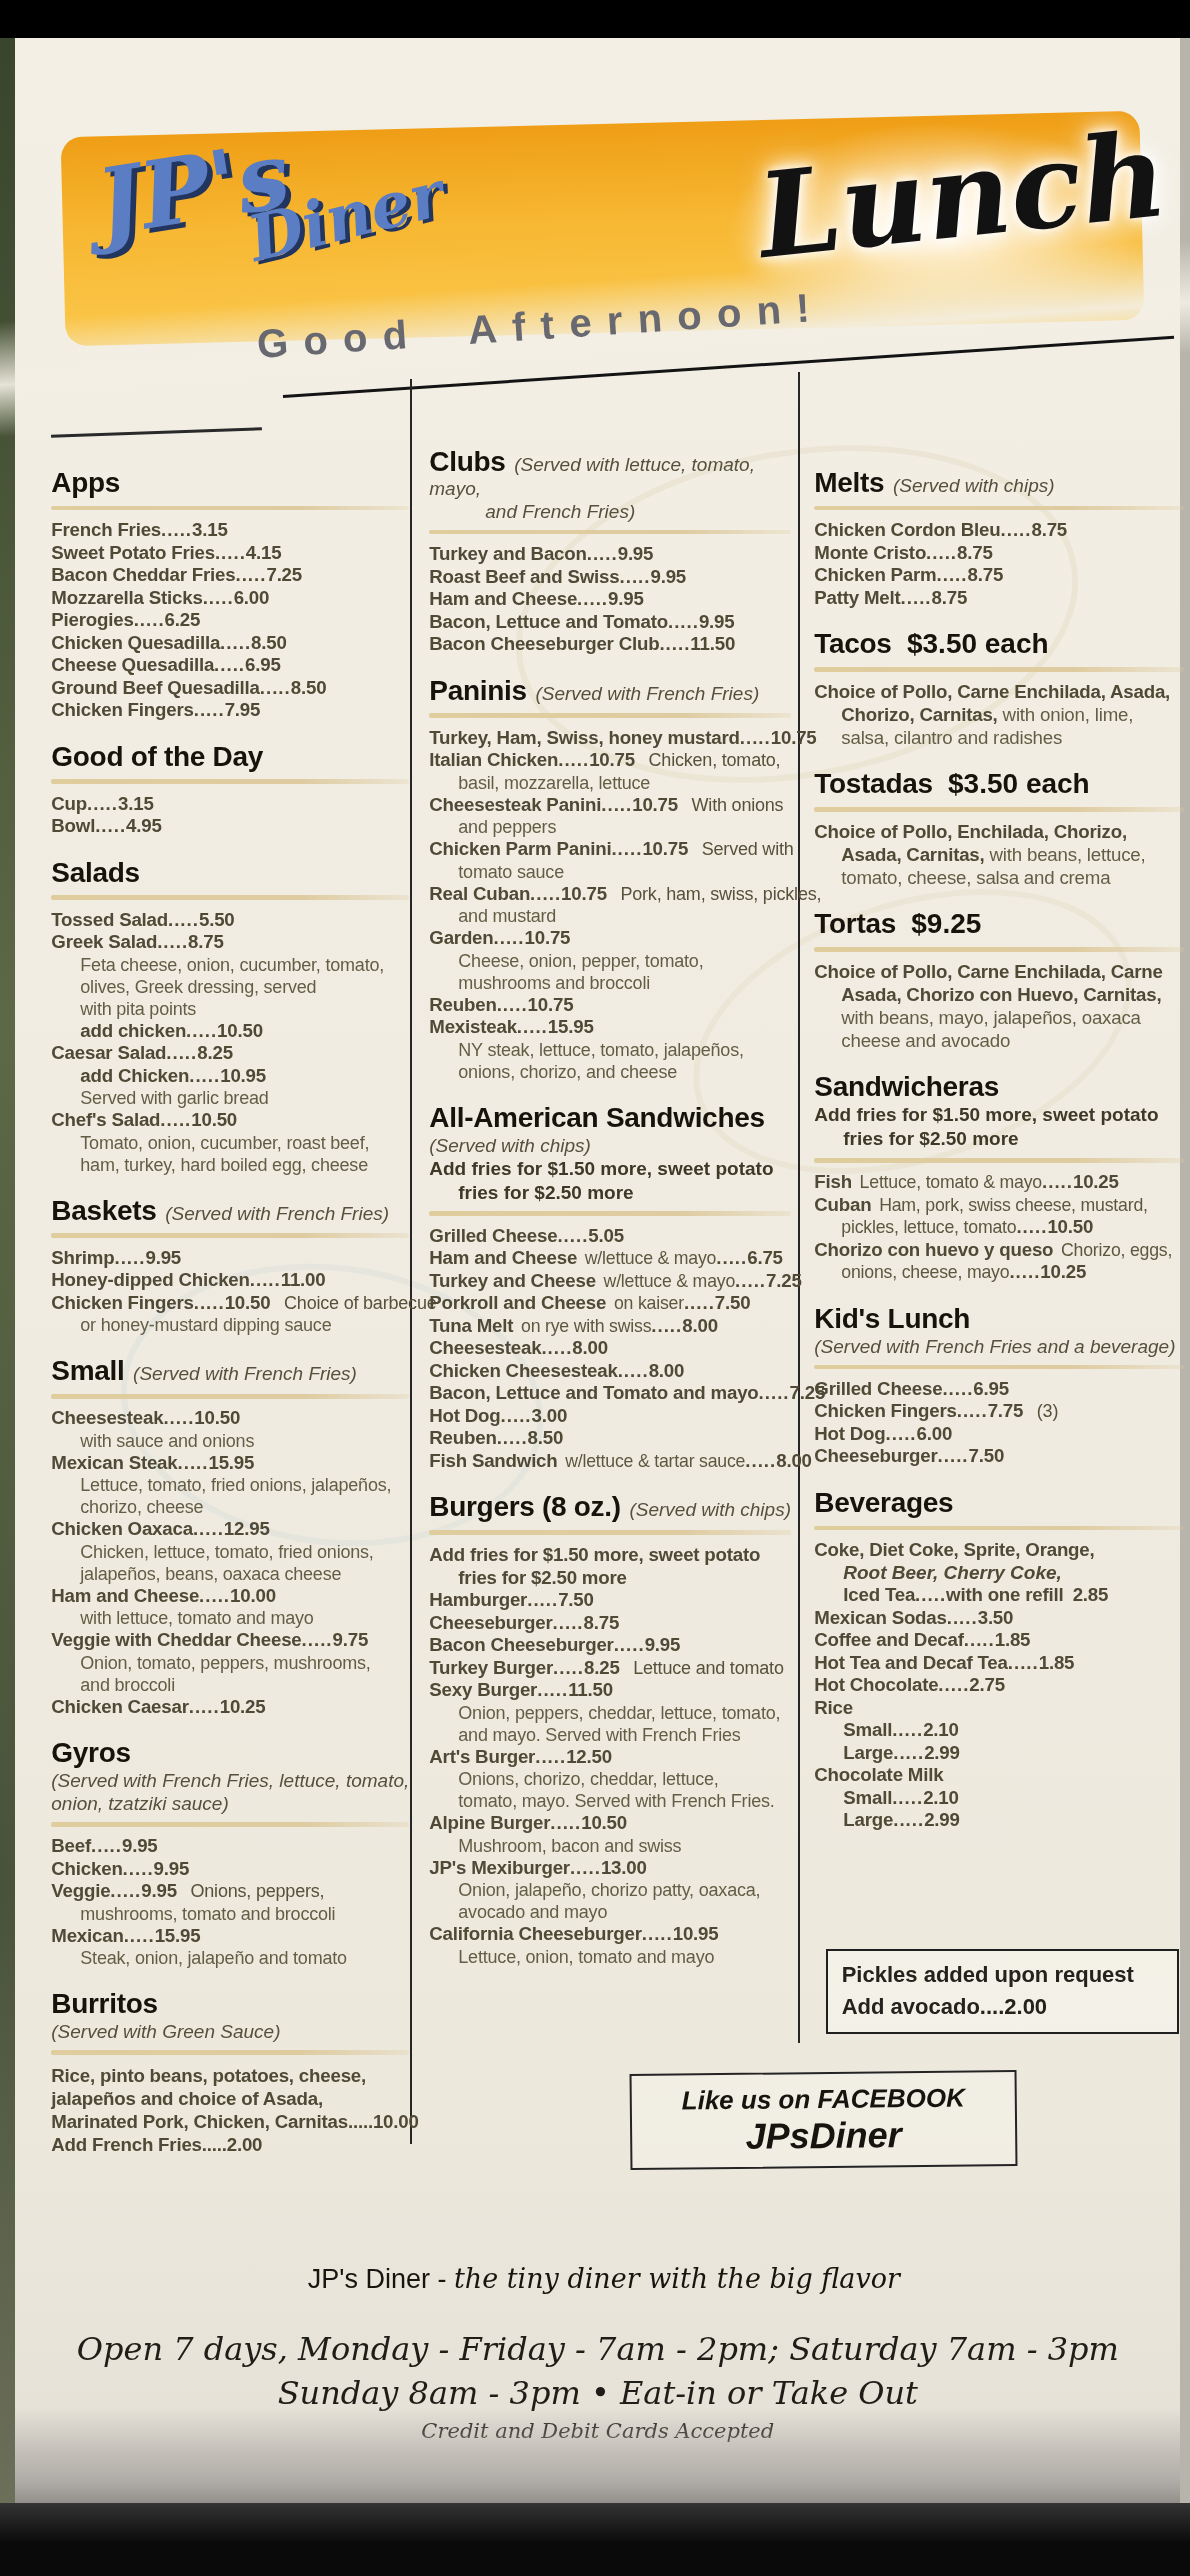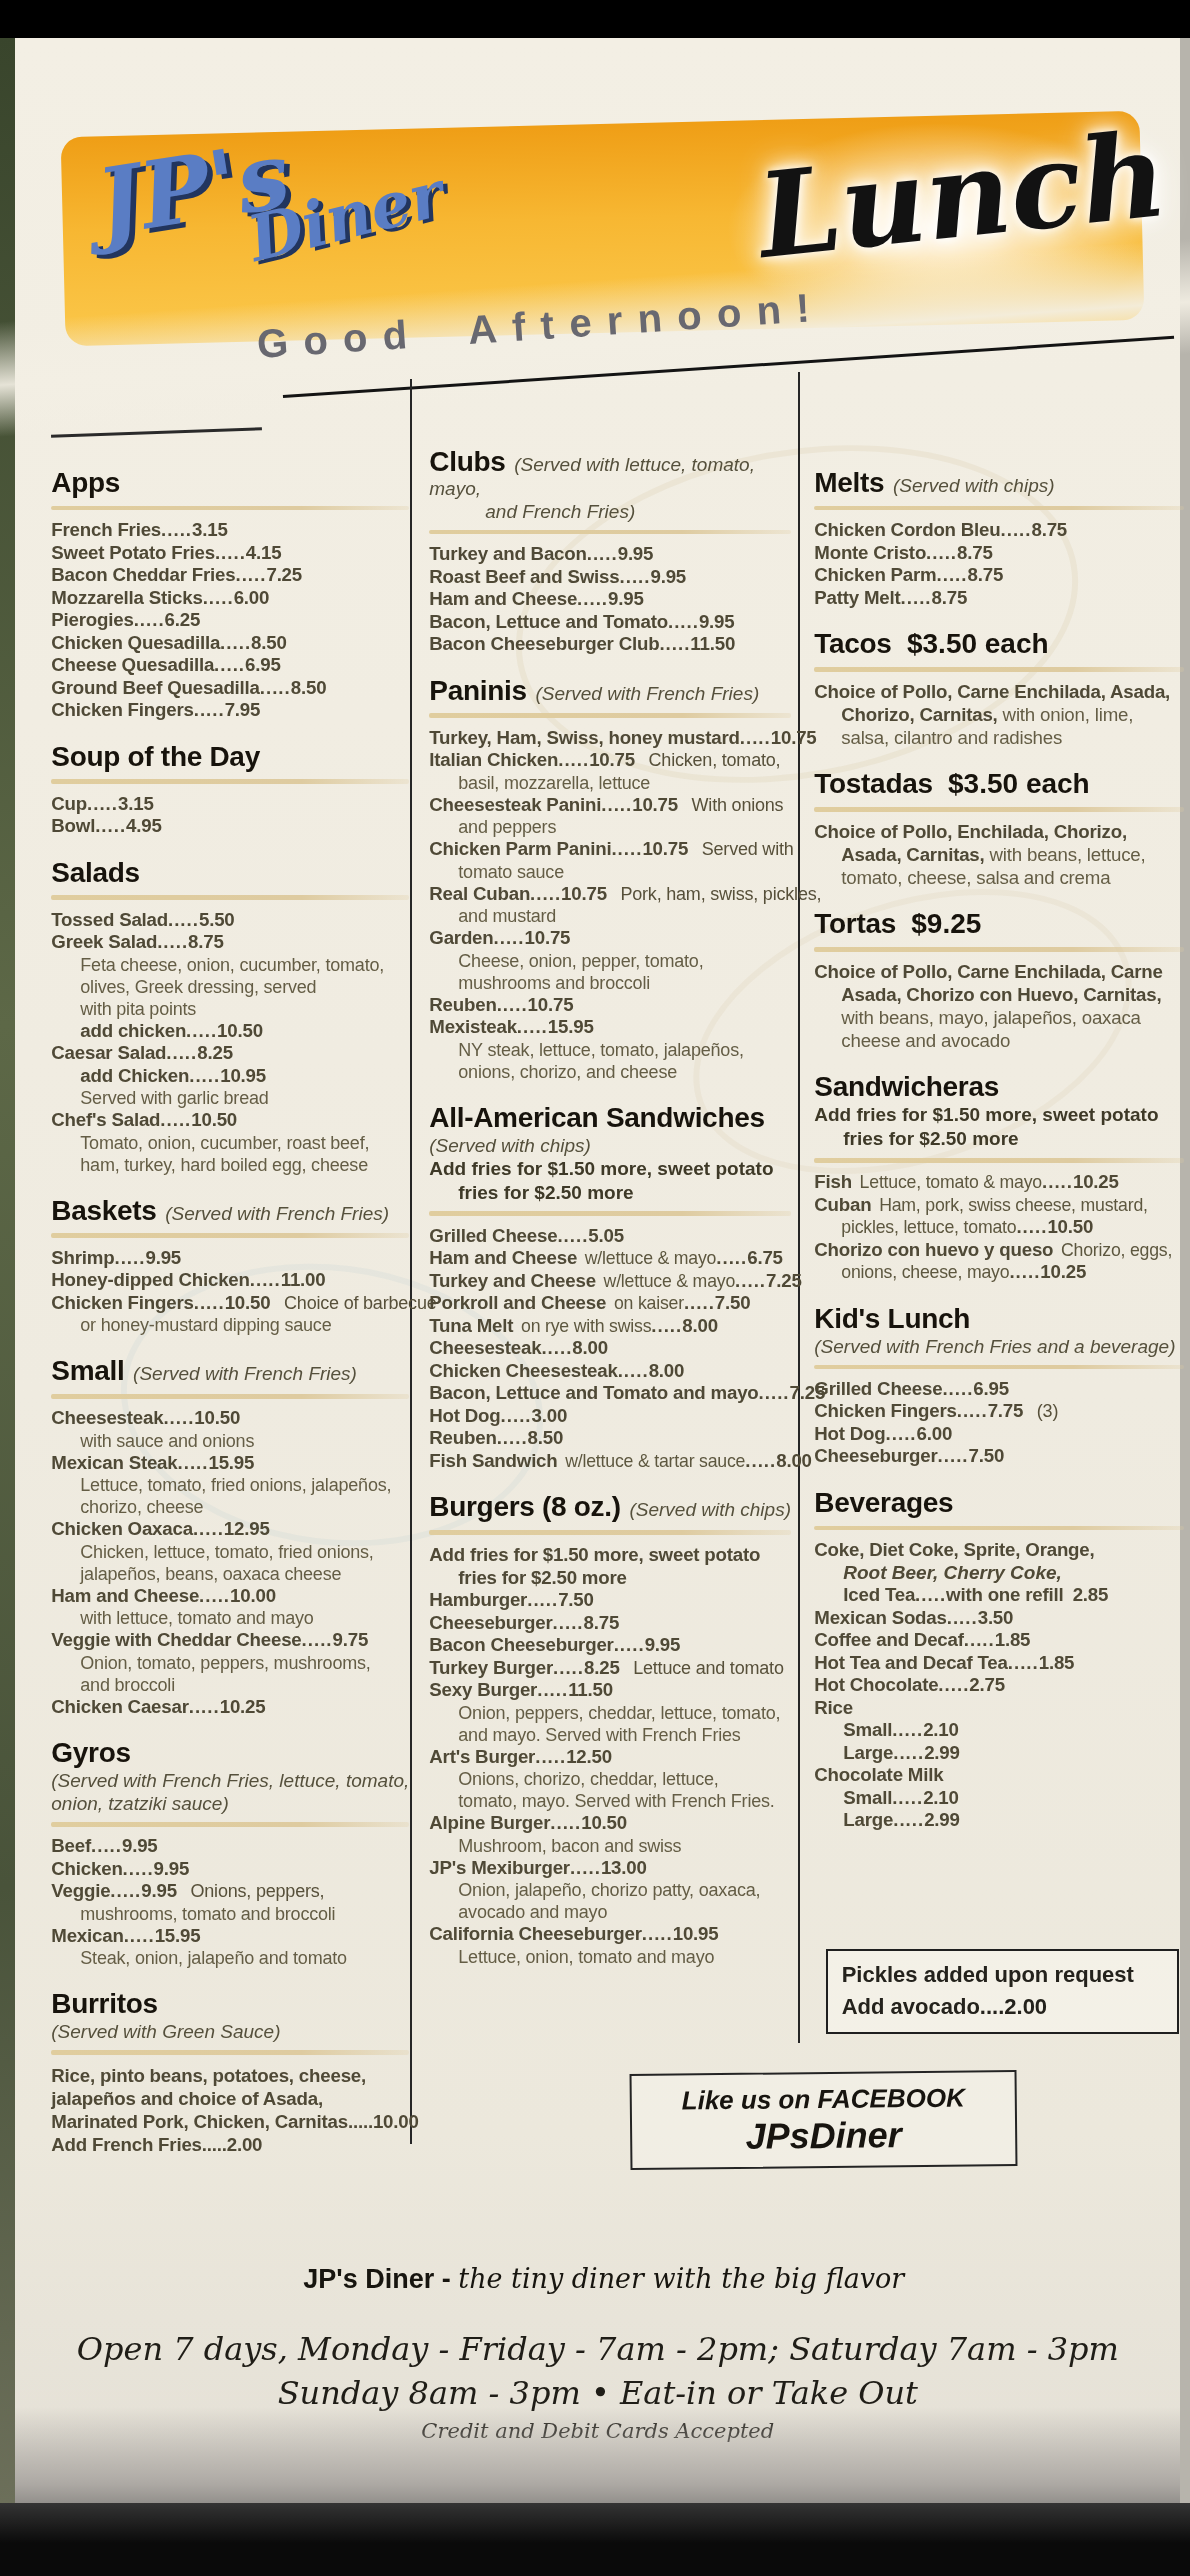--- a/index.html
+++ b/index.html
@@ -80,21 +80,21 @@
   #pickles-box{position:absolute;left:811px;top:1911px;width:322px;padding:7.7px 13.4px 9.6px;border:2.9px solid #1f1f1f;
                font-size:22px;line-height:32px;color:#24221c;font-weight:bold;background:rgba(252,250,244,0.45);}
   #fb-box{position:absolute;left:615px;top:2034px;width:383px;height:92px;border:2.9px solid #242424;
           display:flex;flex-direction:column;align-items:center;justify-content:center;transform:rotate(-0.6deg);
           background:rgba(252,250,244,0.35);}
   .fb1{font-style:italic;font-weight:bold;font-size:26px;color:#17140f;}
   .fb2{font-style:italic;font-weight:bold;font-size:36px;color:#17140f;line-height:1.15;}
   
   .center-line{position:absolute;left:0;width:100%;text-align:center;color:#17150f;}
   #tagline{top:2225px;font-size:27px;}
-  #tagline .b{font-weight:bold;margin-left:12px;}
+  #tagline .b{font-weight:normal;margin-left:12px;}
   #tagline .i{font-style:italic;font-family:"DejaVu Serif",serif;}
   .hours{font-style:italic;font-family:"DejaVu Serif",serif;font-size:32px;color:#1f1d17;}
   #hours1{top:2292px;}
   #hours2{top:2336px;}
   #hours3{top:2381px;font-size:21px;}
   #notice{top:2442px;font-size:17px;color:#33322e;letter-spacing:0.2px;}
 </style>
 </head>
 <body>
 
@@ -132,21 +132,21 @@
           <div class="item"><span class="nm">Sweet Potato Fries</span><span class="dots">.....</span><span class="pr">4.15</span></div>
           <div class="item"><span class="nm">Bacon Cheddar Fries</span><span class="dots">.....</span><span class="pr">7.25</span></div>
           <div class="item"><span class="nm">Mozzarella Sticks</span><span class="dots">.....</span><span class="pr">6.00</span></div>
           <div class="item"><span class="nm">Pierogies</span><span class="dots">.....</span><span class="pr">6.25</span></div>
           <div class="item"><span class="nm">Chicken Quesadilla</span><span class="dots">.....</span><span class="pr">8.50</span></div>
           <div class="item"><span class="nm">Cheese Quesadilla</span><span class="dots">.....</span><span class="pr">6.95</span></div>
           <div class="item"><span class="nm">Ground Beef Quesadilla</span><span class="dots">.....</span><span class="pr">8.50</span></div>
           <div class="item"><span class="nm">Chicken Fingers</span><span class="dots">.....</span><span class="pr">7.95</span></div>
         </div>
         <div class="sec">
-          <div class="sec-head"><span class="sec-title">Soup of the Day</span></div>
+          <div class="sec-head"><span class="sec-title">Good of the Day</span></div>
           <div class="rule"></div>
           <div class="item"><span class="nm">Cup</span><span class="dots">.....</span><span class="pr">3.15</span></div>
           <div class="item"><span class="nm">Bowl</span><span class="dots">.....</span><span class="pr">4.95</span></div>
         </div>
         <div class="sec">
           <div class="sec-head"><span class="sec-title">Salads</span></div>
           <div class="rule"></div>
           <div class="item"><span class="nm">Tossed Salad</span><span class="dots">.....</span><span class="pr">5.50</span></div>
           <div class="item"><span class="nm">Greek Salad</span><span class="dots">.....</span><span class="pr">8.75</span></div>
           <div class="desc">Feta cheese, onion, cucumber, tomato,</div>

